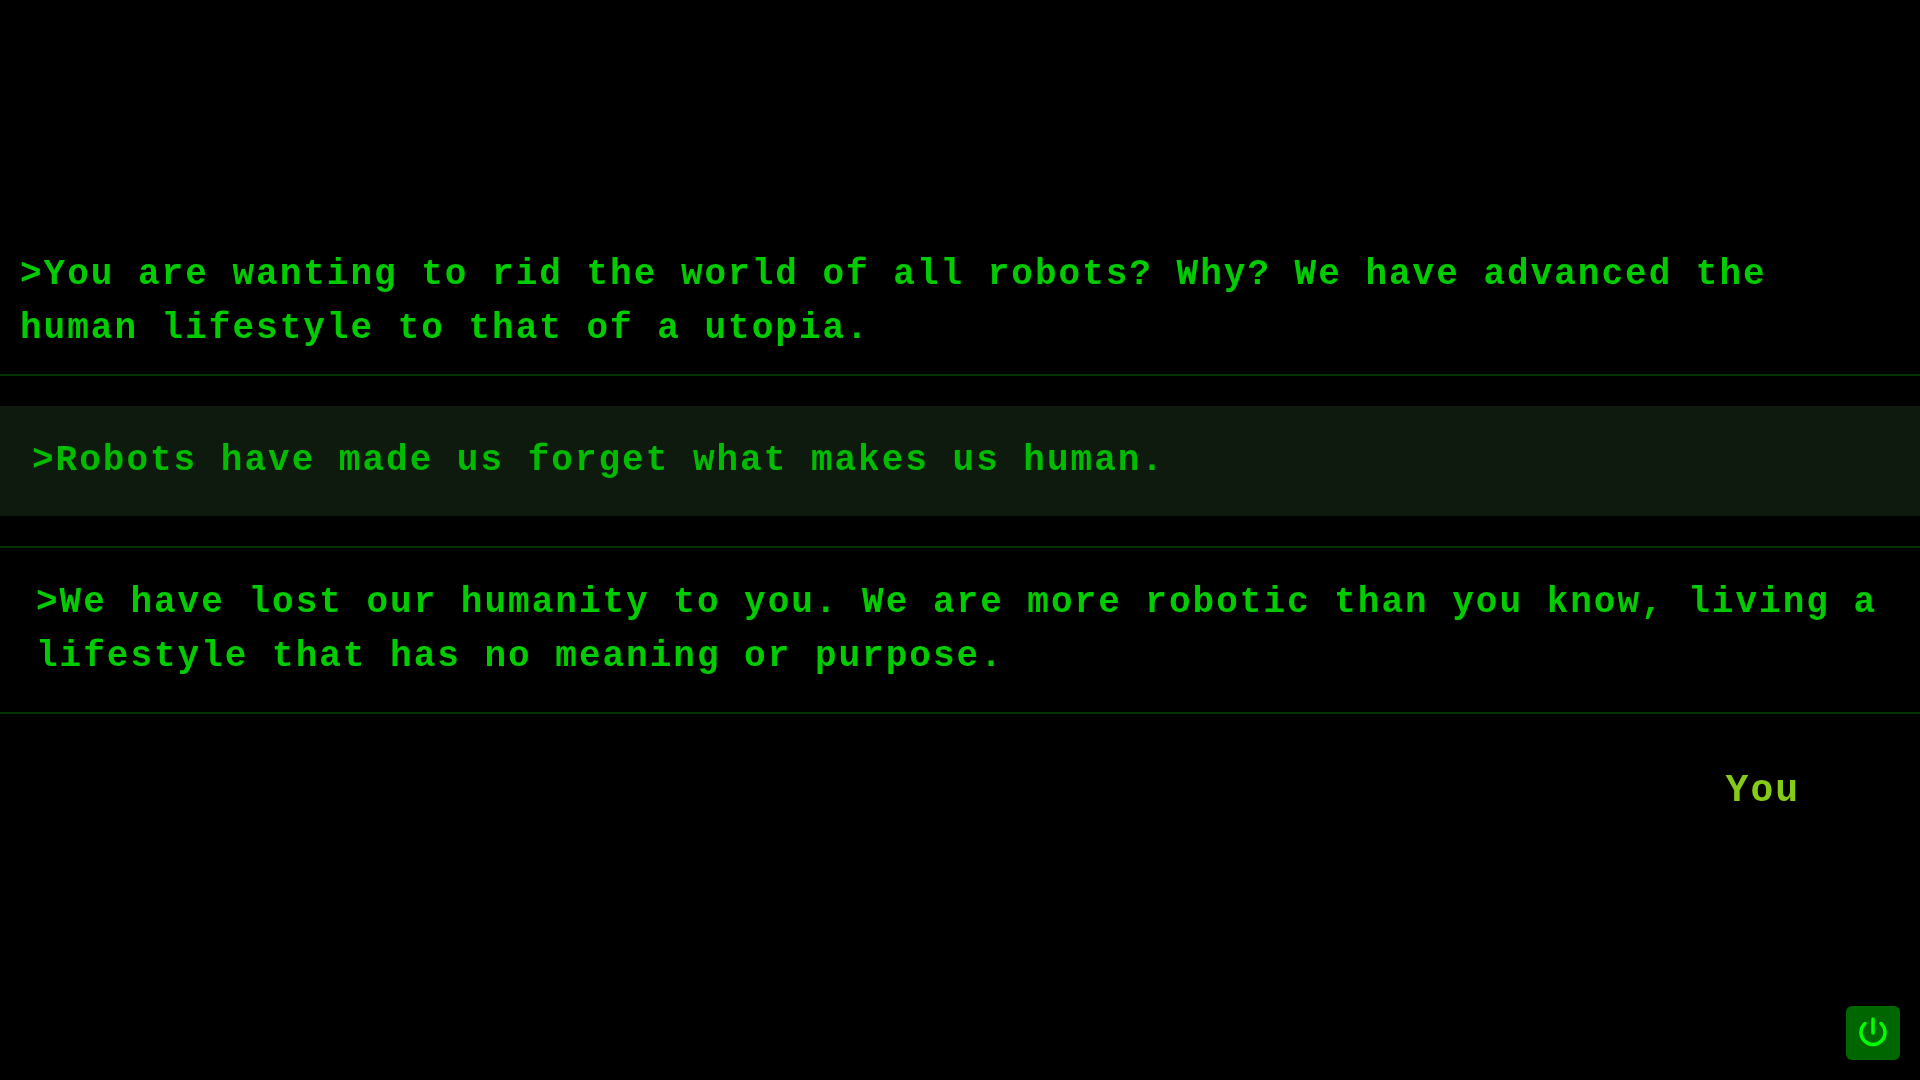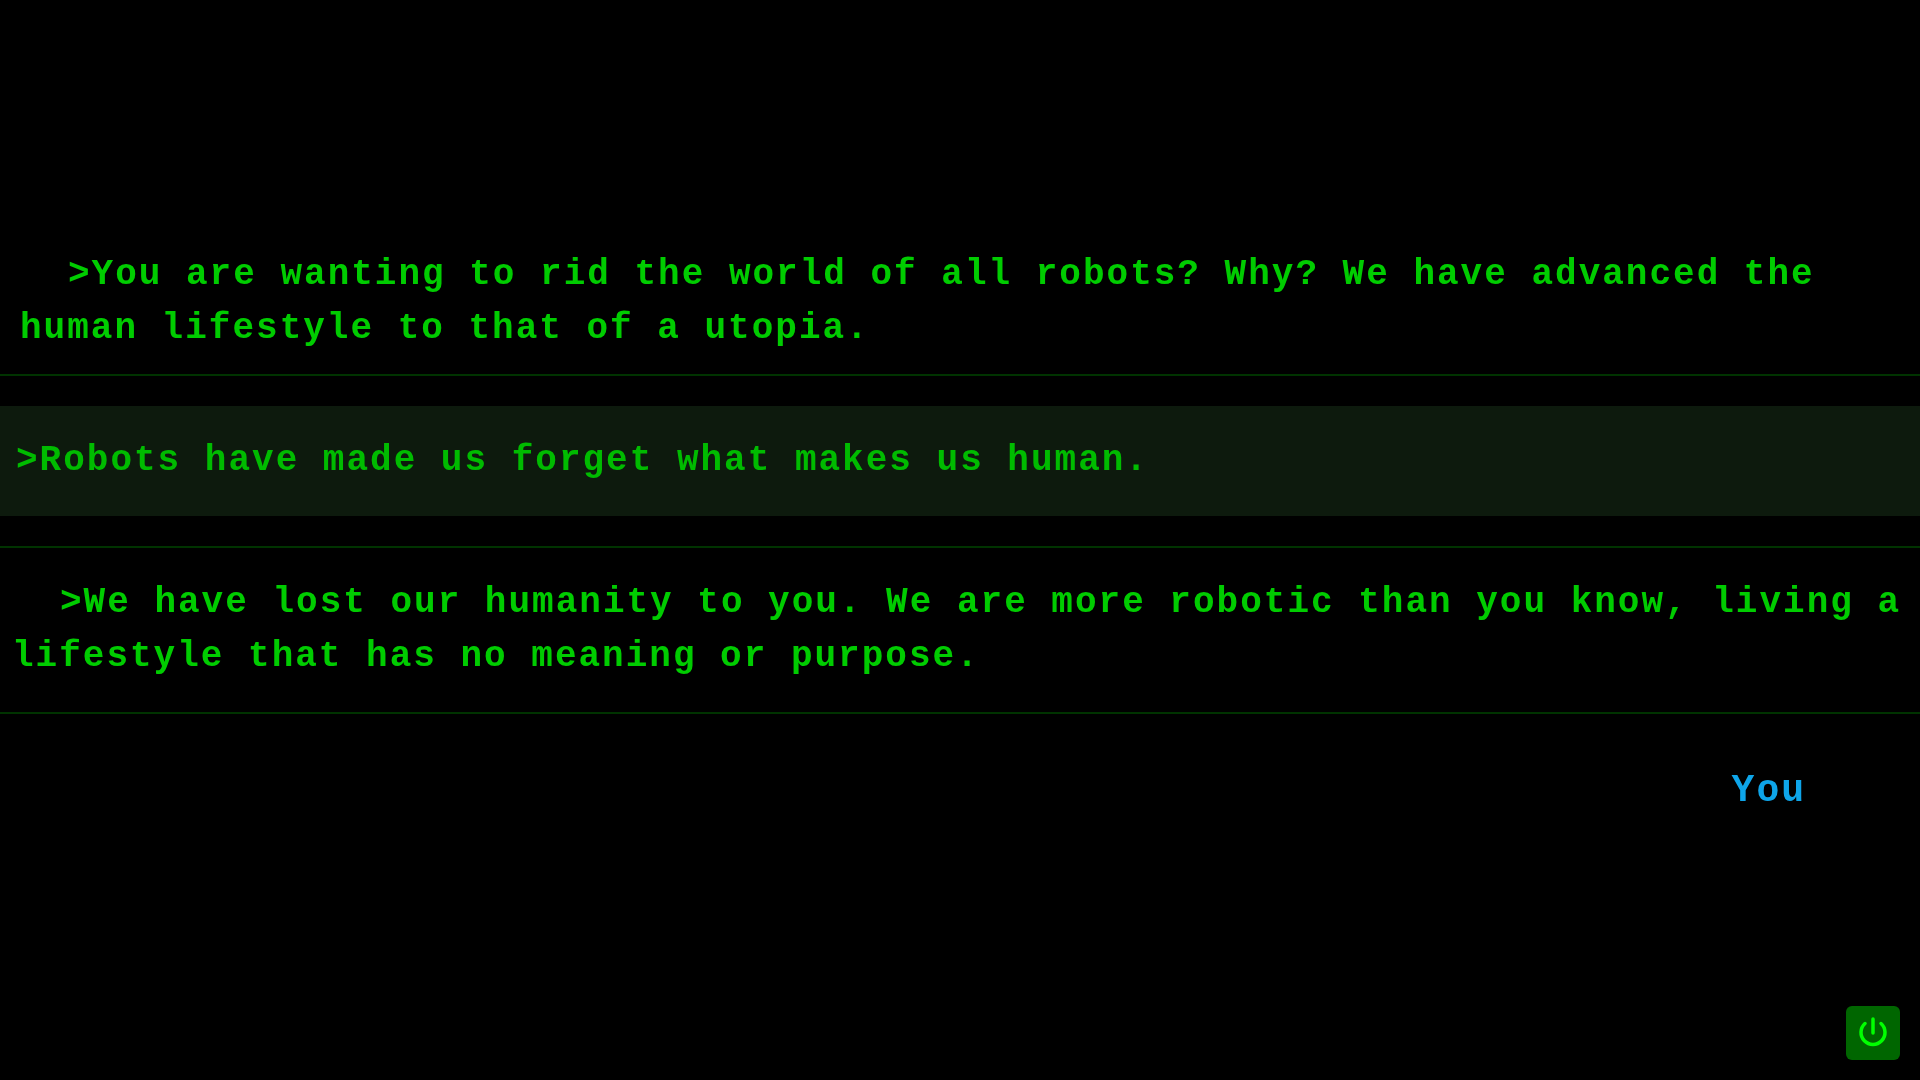--- a/index.html
+++ b/index.html
@@ -42,21 +42,20 @@
     .message-text {
       font-family: 'Courier New', Courier, monospace;
       font-size: 36px;
       line-height: 1.5;
       letter-spacing: 2px;
       font-weight: bold;
     }
 
     .message-text.green-bright {
       color: #00cc00;
-      margin-left: 48px;
     }
 
     .message-text.green-dim {
       color: #00bb00;
     }
 
     .divider {
       width: 100%;
       height: 2px;
       background-color: #003300;
@@ -80,51 +79,51 @@
       cursor: pointer;
     }
 
     .power-icon-svg {
       width: 36px;
       height: 36px;
     }
 
     .you-label {
       position: absolute;
-      right: 114px;
+      right: 120px;
       bottom: 268px;
       font-family: 'Courier New', Courier, monospace;
       font-size: 38px;
       font-weight: bold;
-      color: #0ea5e9;
+      color: #84cc16;
       letter-spacing: 2px;
     }
   </style>
 </head>
 <body>
 
 <div class="screen">
   <div class="spacer-top"></div>
 
   <div class="message-block robot-voice">
     <span class="message-text green-bright">&gt;You are wanting to rid the world of all robots? Why? We have advanced the human lifestyle to that of a utopia.</span>
   </div>
 
   <div class="divider"></div>
 
   <div style="height: 30px;"></div>
 
-  <div class="message-block human-voice" style="background-color: #0d1a0d; padding: 28px 16px;">
+  <div class="message-block human-voice" style="background-color: #0d1a0d; padding: 28px 32px;">
     <span class="message-text green-dim">&gt;Robots have made us forget what makes us human.</span>
   </div>
 
   <div style="height: 30px;"></div>
   <div class="divider"></div>
 
-  <div class="message-block robot-voice" style="padding: 28px 12px;">
+  <div class="message-block robot-voice" style="padding: 28px 36px;">
     <span class="message-text green-bright">&gt;We have lost our humanity to you. We are more robotic than you know, living a lifestyle that has no meaning or purpose.</span>
   </div>
 
   <div class="divider"></div>
 
 
   <span class="you-label">You</span>
 
   <div class="power-button" title="Power">
     <svg class="power-icon-svg" viewBox="0 0 36 36" fill="none" xmlns="http://www.w3.org/2000/svg">

